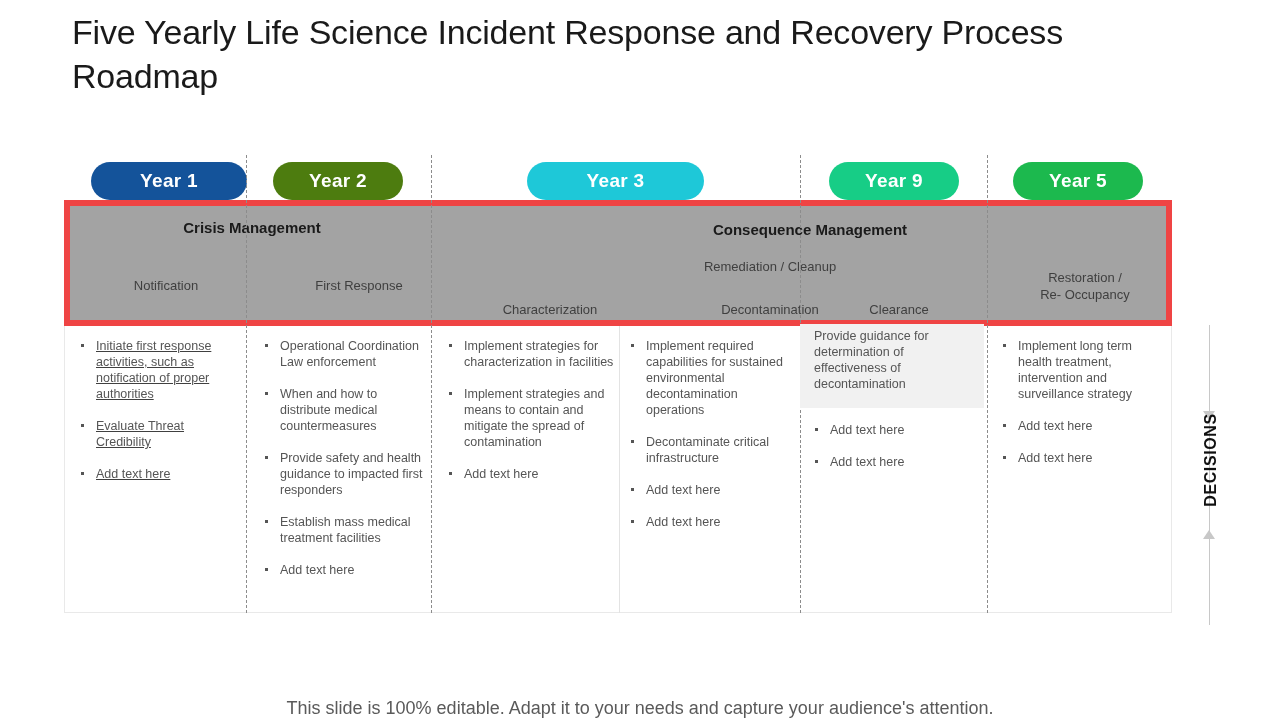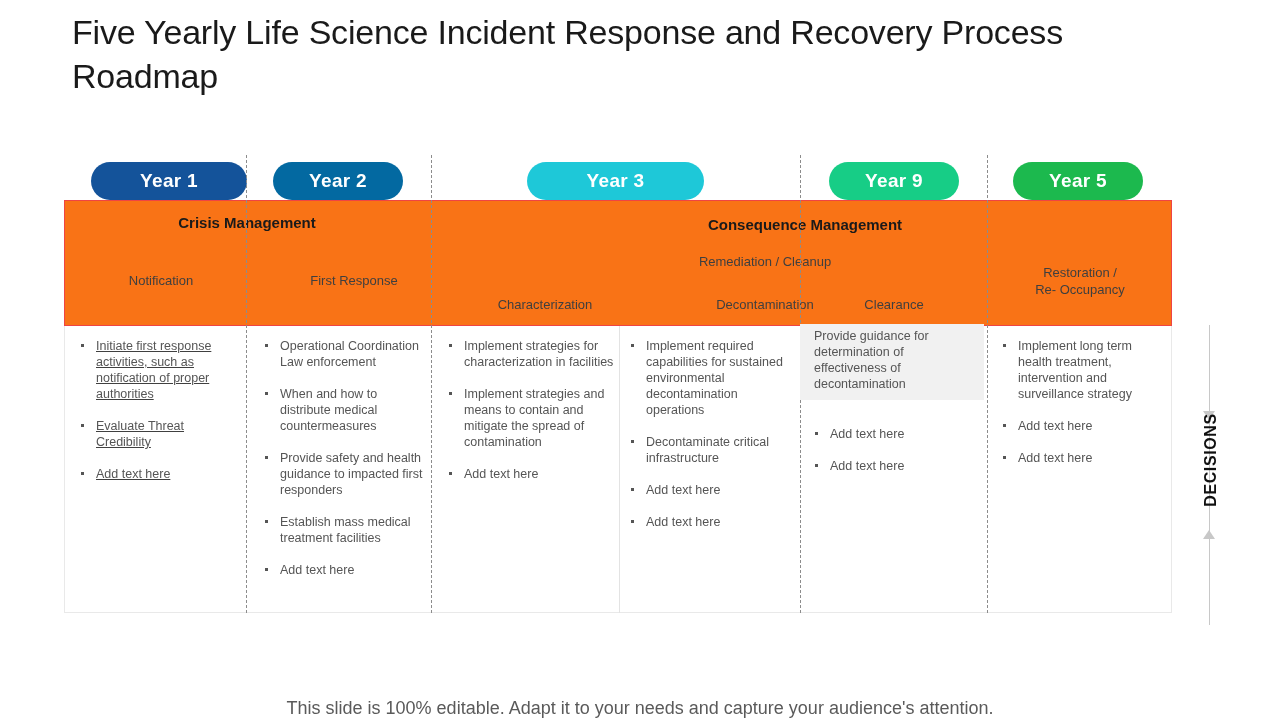--- a/index.html
+++ b/index.html
@@ -59,22 +59,22 @@
     letter-spacing: 0.3px;
   }
 
   
   .header-band {
     position: absolute;
     left: 0;
     top: 45px;
     width: 1108px;
     height: 126px;
-    background: #f97316;
-    border: 1px solid #ef4444;
+    background: #a3a3a3;
+    border: 6px solid #ef4444;
     box-sizing: border-box;
   }
   .band-title {
     position: absolute;
     font-size: 15px;
     font-weight: bold;
     color: #1a1a1a;
     text-align: center;
     top: 13px;
   }
@@ -137,22 +137,22 @@
     width: 3px;
     height: 3px;
     background: #555555;
   }
   .bullet.no-dot { padding-left: 4px; }
   .bullet.no-dot::before { display: none; }
   .bullet.boxed {
     background: #f1f1f1;
     margin-left: -12px;
     margin-right: -10px;
-    padding: 4px 10px 8px 14px;
-    margin-bottom: 26px;
+    padding: 4px 10px 16px 14px;
+    margin-bottom: 14px;
   }
 
   
   #decisions {
     position: absolute;
     left: 1188px;
     top: 325px;
     width: 44px;
     height: 300px;
   }
@@ -207,21 +207,21 @@
 <body>
 
 <div id="slide-title">Five Yearly Life Science Incident Response and Recovery Process Roadmap</div>
 
 <div id="roadmap">
 
   <div class="pill-row">
     <div class="year-pill" id="pill-0" style="left: 27px; width: 156px; background: rgb(20, 83, 154);">
       <span>Year 1</span>
     </div>
-    <div class="year-pill" id="pill-1" style="left: 209px; width: 130px; background: #0369a1;">
+    <div class="year-pill" id="pill-1" style="left: 209px; width: 130px; background: #4d7c0f;">
       <span>Year 2</span>
     </div>
     <div class="year-pill" id="pill-2" style="left: 463px; width: 177px; background: rgb(30, 200, 216);">
       <span>Year 3</span>
     </div>
     <div class="year-pill" id="pill-3" style="left: 765px; width: 130px; background: rgb(23, 205, 134);">
       <span>Year 9</span>
     </div>
     <div class="year-pill" id="pill-4" style="left: 949px; width: 130px; background: rgb(28, 185, 78);">
       <span>Year 5</span>

